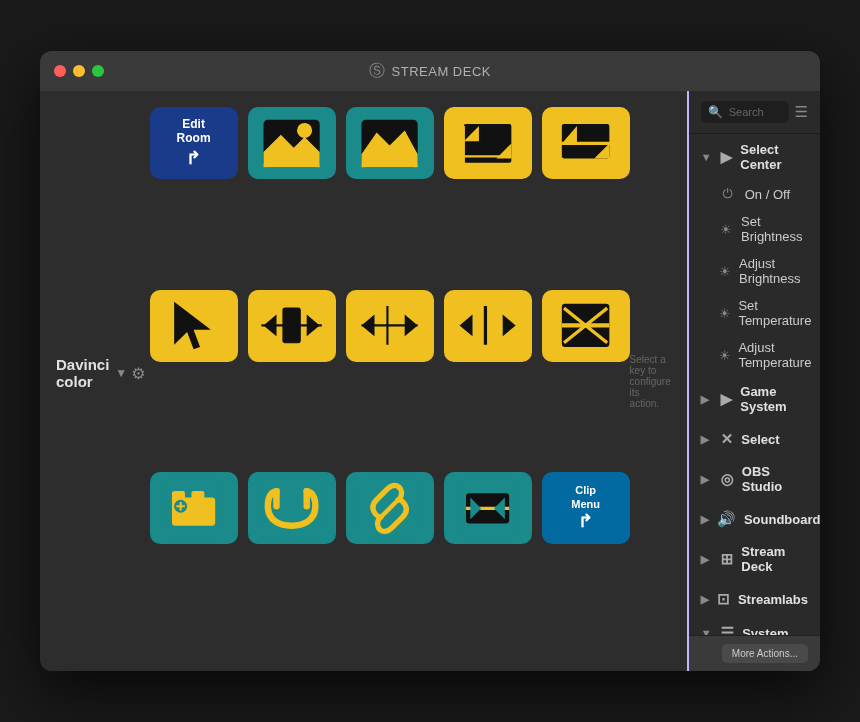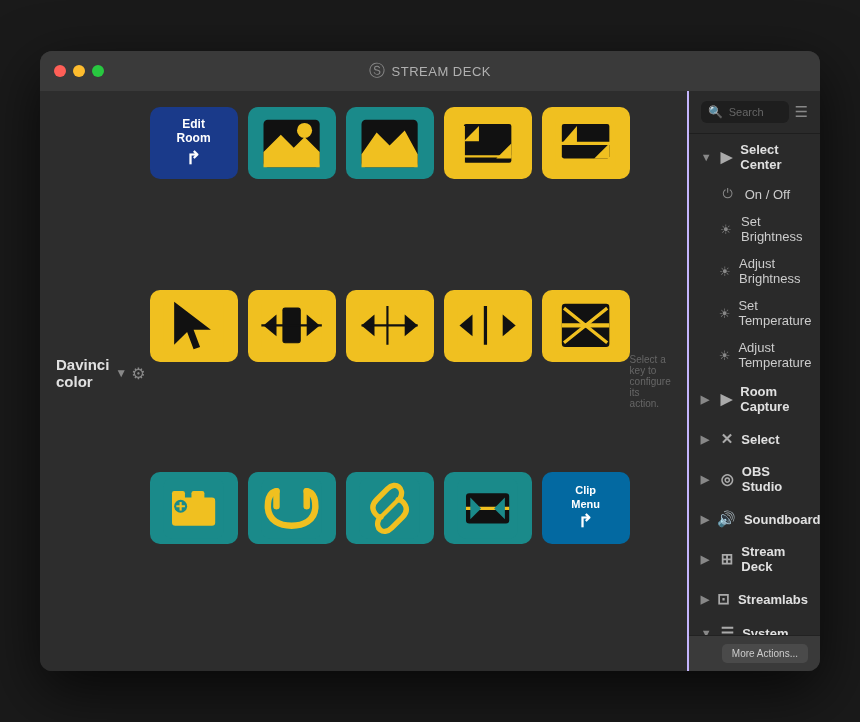--- a/index.html
+++ b/index.html
@@ -440,21 +440,21 @@
           <span>Set Temperature</span>
         </div>
         <div class="action-item">
           <span class="action-item-icon">☀</span>
           <span>Adjust Temperature</span>
         </div>
 
         <div class="category-row">
           <span class="category-chevron">▶</span>
           <span class="category-icon">▶</span>
-          <span class="category-label">Room Capture</span>
+          <span class="category-label">Game System</span>
         </div>
 
         <div class="category-row">
           <span class="category-chevron">▶</span>
           <span class="category-icon">✕</span>
           <span class="category-label">Select</span>
         </div>
 
         <div class="category-row">
           <span class="category-chevron">▶</span>

